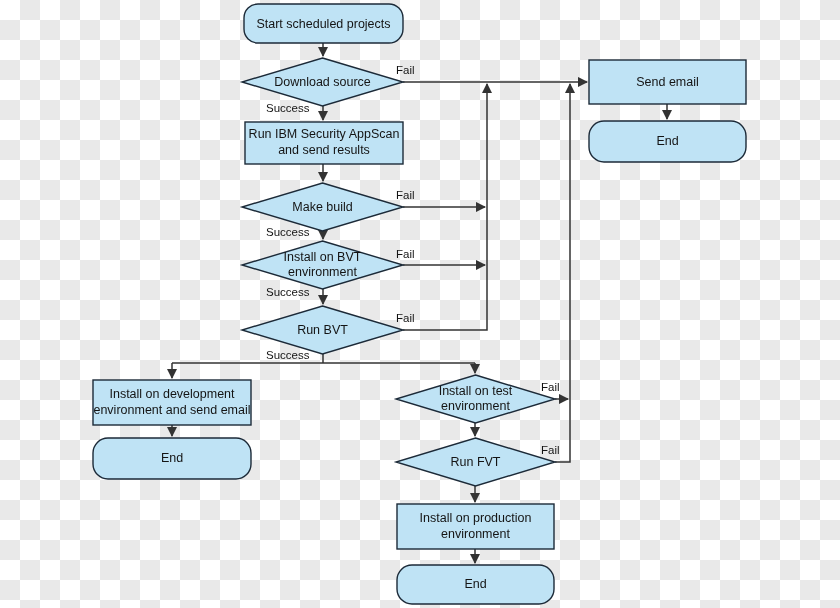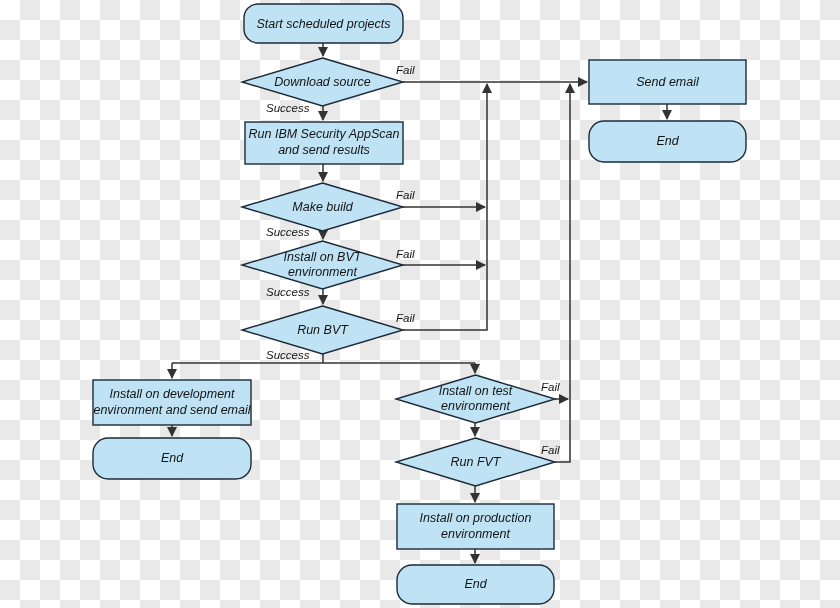--- a/index.html
+++ b/index.html
@@ -13,21 +13,20 @@
     height: 608px;
     overflow: hidden;
     
     background-color: #ffffff;
     background-image:
       linear-gradient(45deg, #e9e9e9 25%, transparent 25%, transparent 75%, #e9e9e9 75%, #e9e9e9),
       linear-gradient(45deg, #e9e9e9 25%, transparent 25%, transparent 75%, #e9e9e9 75%, #e9e9e9);
     background-size: 40px 40px;
     background-position: 0 0, 20px 20px;
     font-family: "Liberation Sans", sans-serif;
-    font-style: italic;
   }
   svg.flow {
     position: absolute;
     left: 0; top: 0;
     width: 840px;
     height: 608px;
   }
   .node-shape {
     stroke-width: 1.4;
   }

